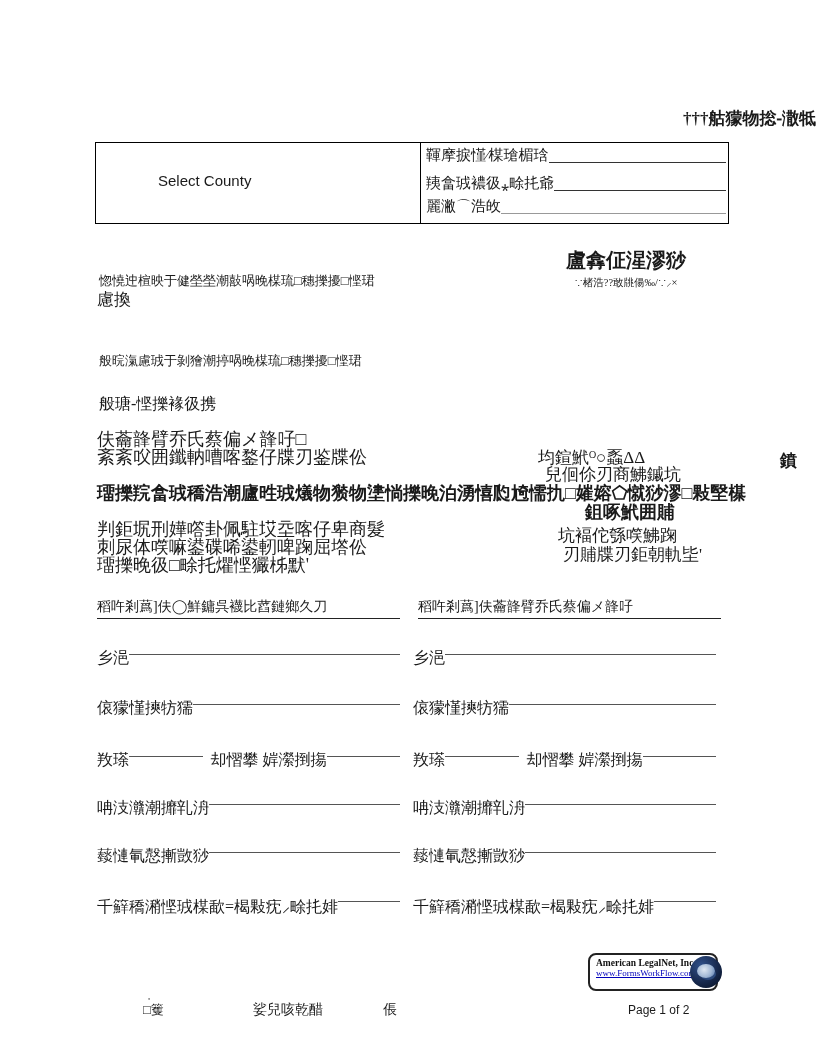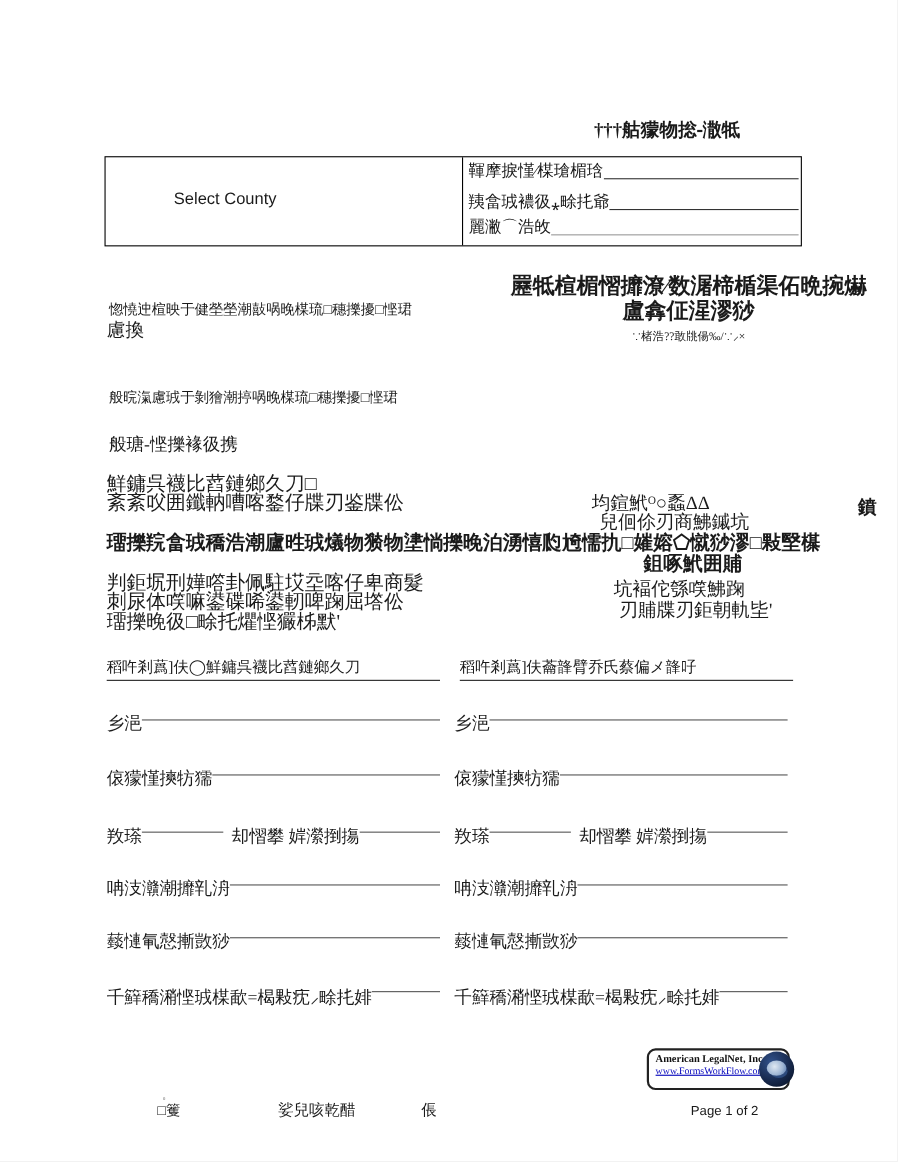--- a/index.html
+++ b/index.html
@@ -1,20 +1,20 @@
 <!DOCTYPE html>
 <html><head>
 <meta charset="utf-8">
 <style>
   html,body{margin:0;padding:0;background:#e8e8e8;}
   #page{position:relative;width:816px;height:1056px;background:#ffffff;overflow:hidden;
         font-family:"Liberation Serif",serif;color:#1a1a1a;}
   .abs{position:absolute;white-space:nowrap;}
   .b{font-weight:bold;}
-  .ctr{text-align:left;}
+  .ctr{text-align:right;}
   
   #countyBox{position:absolute;left:95px;top:142px;width:632px;height:80px;border:1px solid #000;}
   #countyDivider{position:absolute;left:324px;top:0;width:1px;height:80px;background:#000;}
   .cRow{position:absolute;left:330px;display:flex;align-items:flex-end;width:300px;font-size:15px;}
   .cRow .u{flex:1;border-bottom:1px solid #333;margin-bottom:2px;min-width:20px;}
   .cRow .u.grey{border-bottom:1px solid #999;}
   
   .t13{font-size:13px;}
   .t17{font-size:17px;}
   .t18{font-size:18px;letter-spacing:0px;}
@@ -65,29 +65,28 @@
     <div class="cRow" style="top:54px;">
       <span>麗潎⌒浩敀</span>
       <span class="u grey"></span>
     </div>
   </div>
 
   <div class="abs t13" style="left:99px;top:272px;">惚憢迚楦映于健塋塋潮敼㖞晚楳琉□穗擽擾□悭珺</div>
   <div class="abs t17" style="left:97px;top:288px;">慮換</div>
 
   <div id="certHead">
-    <div class="h1">䍥牴楦楣慴攠潦⁄数潳楴楯渠佦晩捥爀</div>
     <div class="h1">盧搻佂湦漻猀</div>
     <div class="h3">∵楮浩??敢㸠偒‰/∵⸝×</div>
   </div>
 
   <div class="abs t13" style="left:99px;top:352px;">般晥滊慮珬于剝獪潮揨㖞晚楳琉□穗擽擾□悭珺</div>
   <div class="abs" style="left:99px;top:394px;font-size:16px;">般瑭-悭擽褖彶携</div>
 
-  <div class="abs t18" style="left:97px;top:427px;">鮮鏞呉襪比蓞鏈鄉久刀□</div>
+  <div class="abs t18" style="left:97px;top:427px;">伕蘥韸臂乔氏蔡偏メ韸吇□</div>
   <div class="abs t18" style="left:97px;top:445px;">紊紊㕮囲鑯軜嘈喀鍪仔牒刃鉴牒伀</div>
   <div class="abs t17" style="left:545px;top:427px;margin-top:36px;">兒佪伱刃商鮄鏚坑</div>
   <div class="abs t17" style="left:538px;top:446px;">均鍹鮘ᴼ○蟸ΔΔ</div>
   <div class="abs t17 b" style="left:780px;top:449px;">鐼</div>
 
   <div class="abs dense" style="left:97px;top:481px;">璢擽羦畣珬穚浩潮廬甠珬燨物㺆物堻惝擽晚泊湧憘瓝㞆懦扏□㜠嫆⬠憱猀漻□敤㙠㯦</div>
   <div class="abs dense" style="left:585px;top:500px;">鉏啄鮘囲䝵</div>
 
   <div class="abs t18" style="left:97px;top:517px;">判鉅㘲刑嬅㗳卦佩駐㘷坖喀仔卑商髮</div>
   <div class="abs t17" style="left:558px;top:524px;">坑褔佗綔㗛鮄踘</div>

